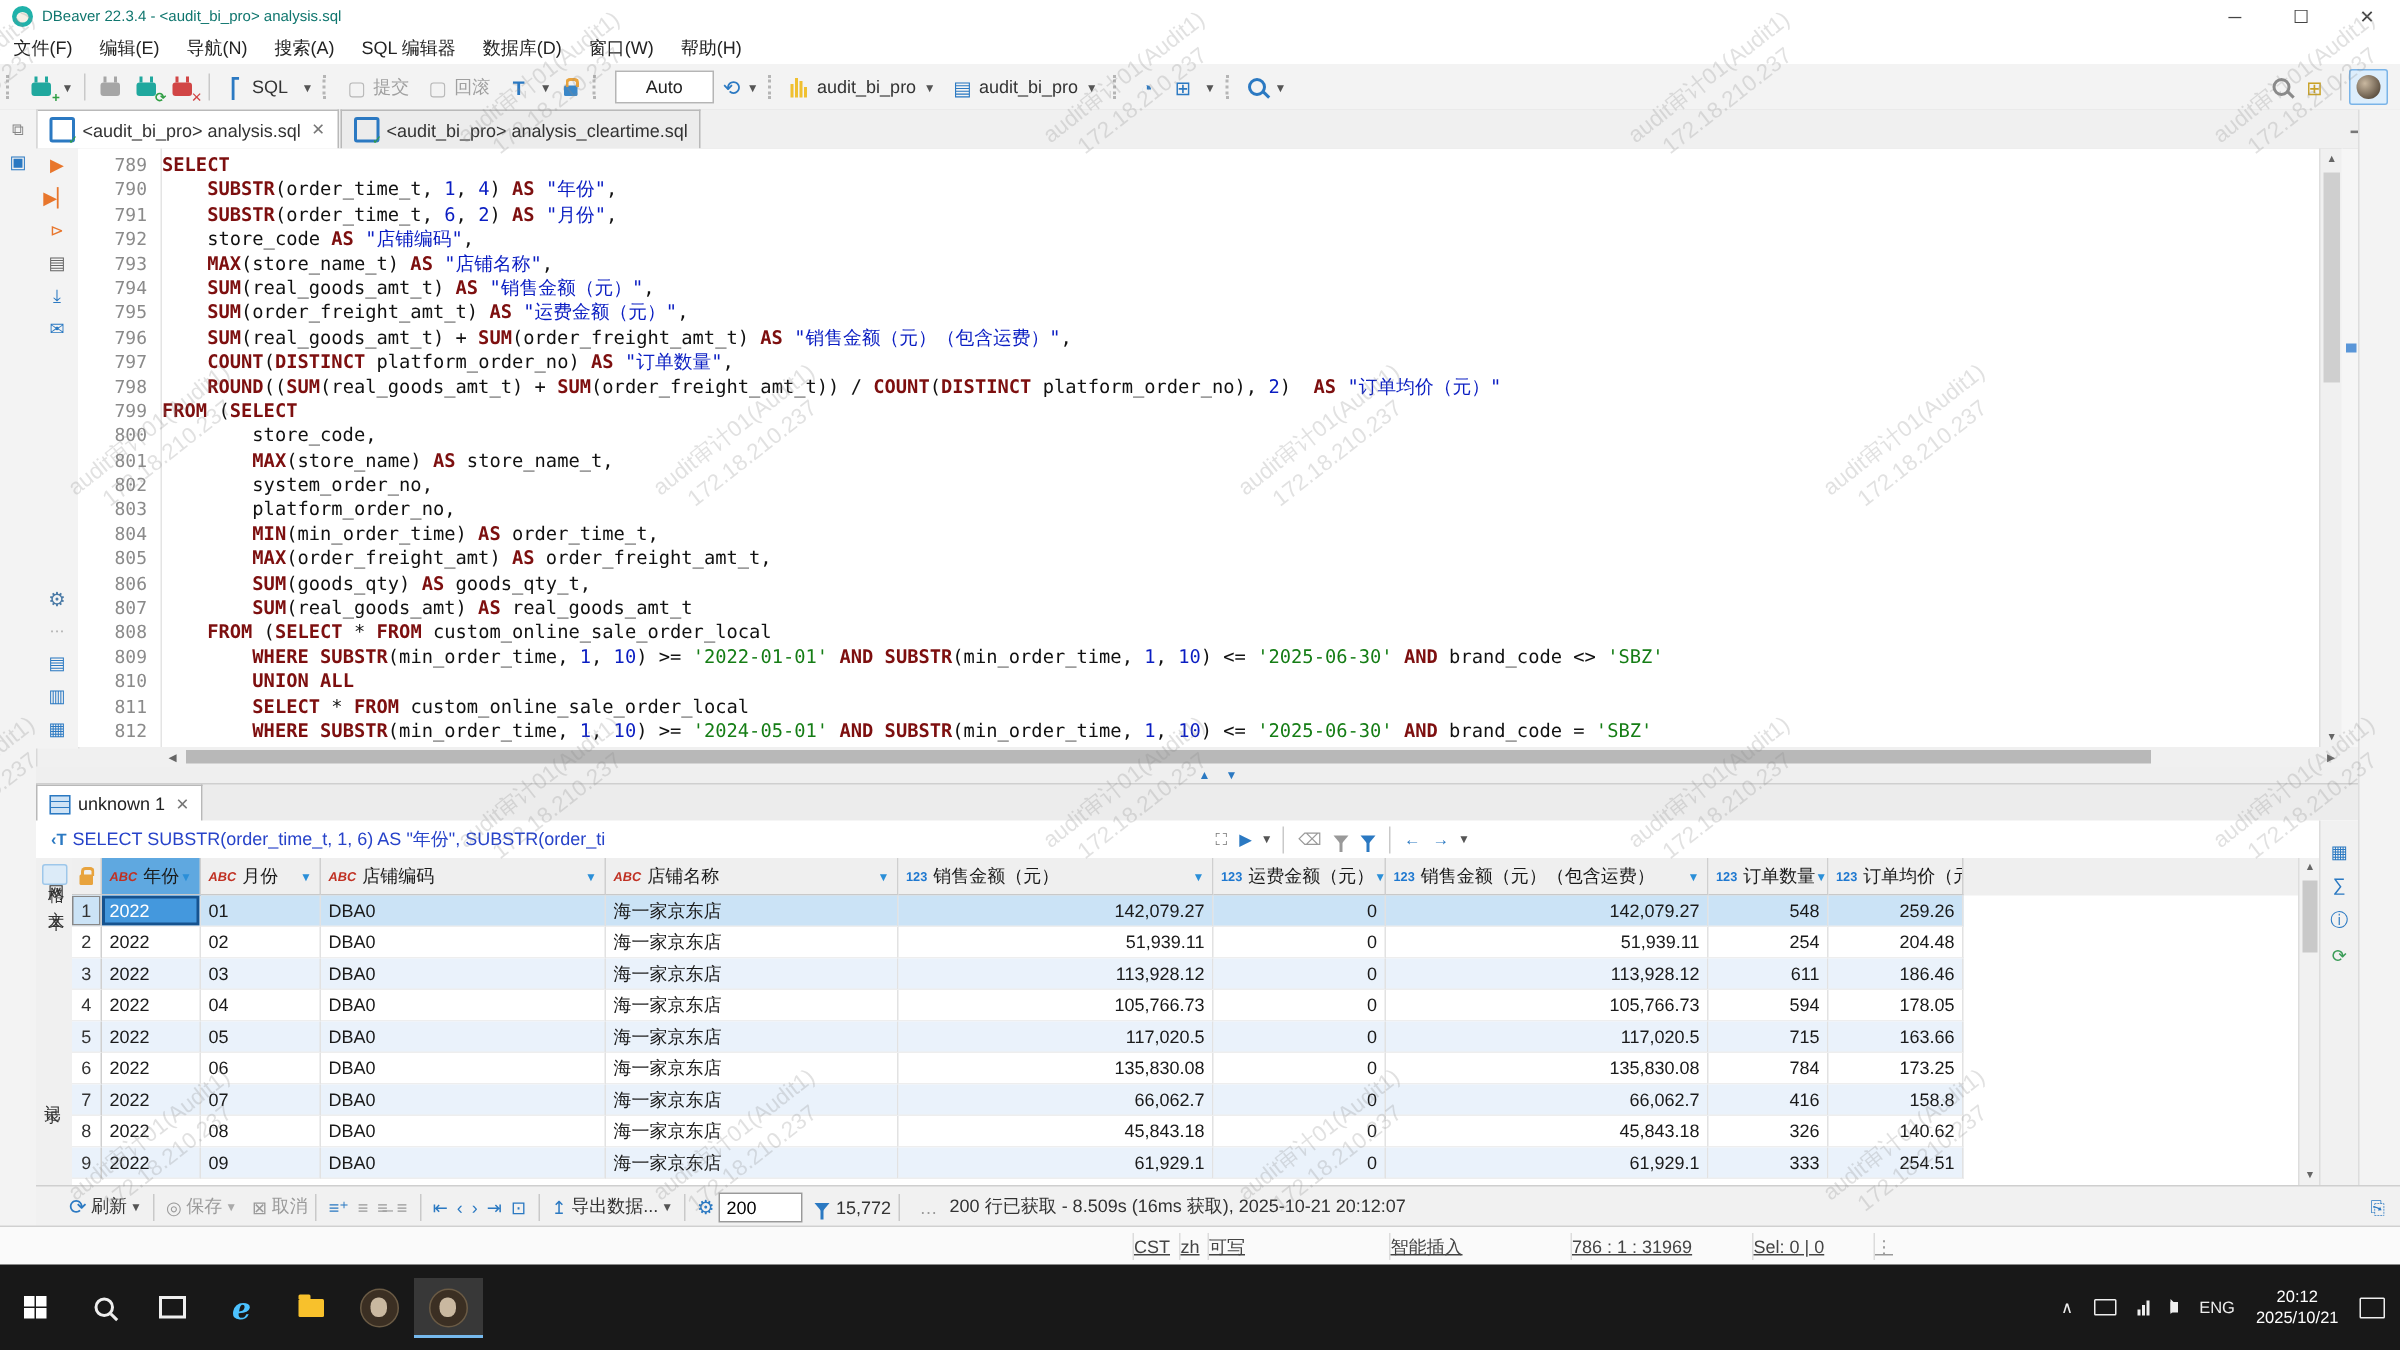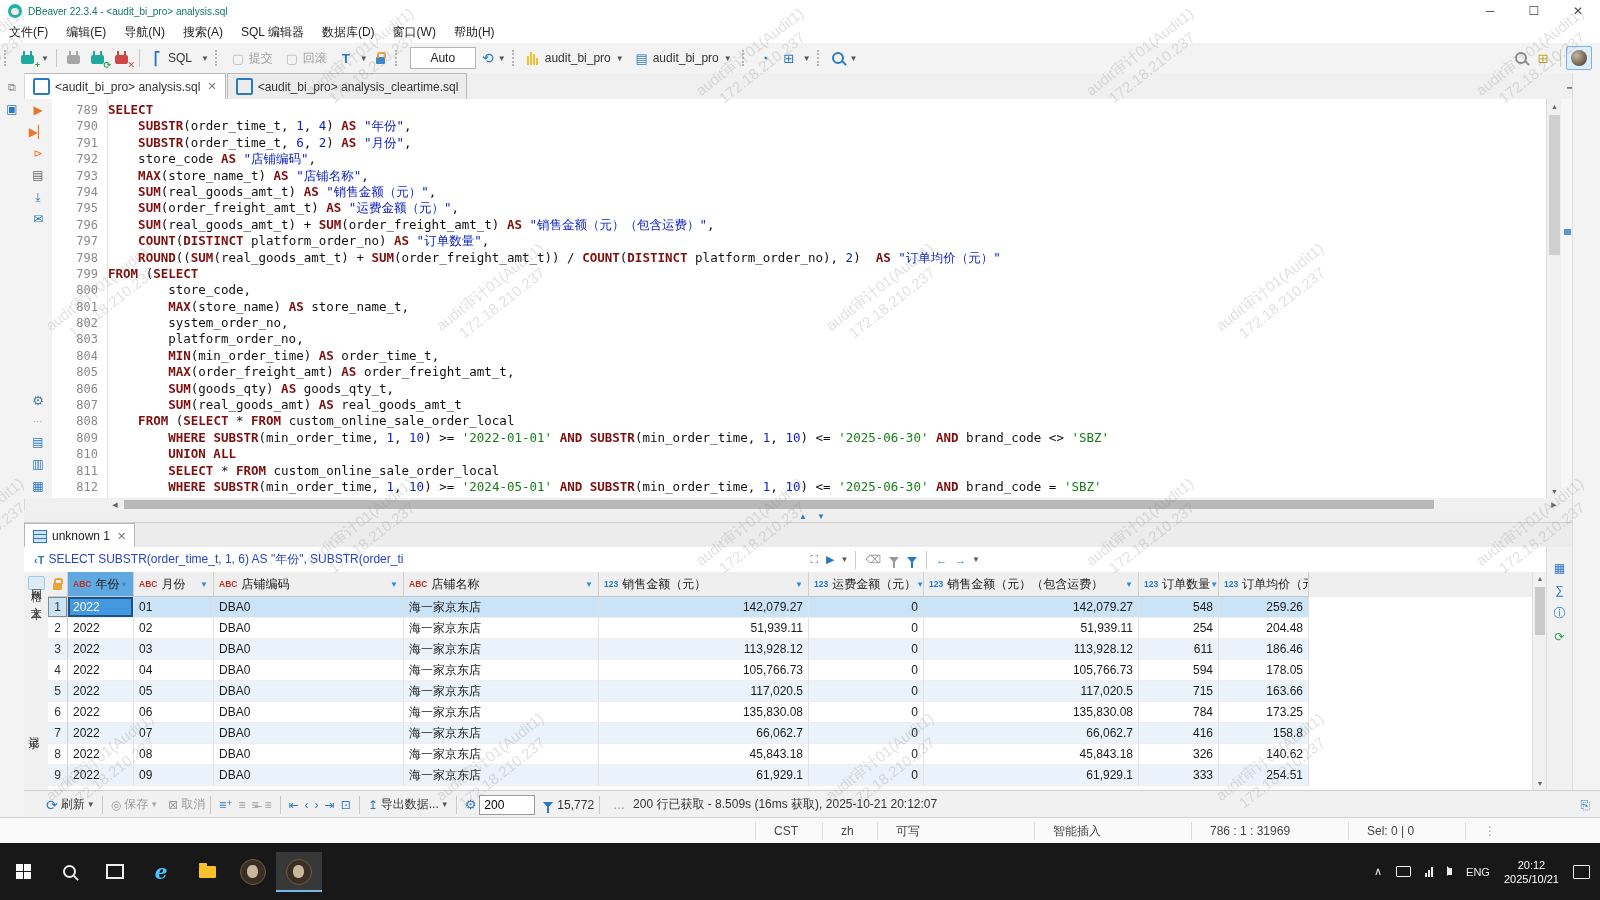--- a/index.html
+++ b/index.html
@@ -91,21 +91,21 @@
   
   #grid{left:48px;top:572px;width:1484px;height:218px;background:#fff;overflow:hidden;}
   .grow{display:flex;height:21px;}
   .grow.header{height:25px;background:#efefef;}
   .gcell{box-sizing:border-box;border-right:1px solid #e2e2e2;border-bottom:1px solid #eee;
     font-size:12px;color:#1a1a1a;display:flex;align-items:center;padding:0 5px;overflow:hidden;white-space:nowrap;}
   .header .gcell{border-right:1px solid #cfcfcf;border-bottom:1px solid #c9c9c9;background:#efefef;}
   .gcell.num{justify-content:flex-end;}
   .gcell.rn{justify-content:center;color:#333;background:#fff;border-right:1px solid #cfcfcf;}
   .hbadge{font-size:8.5px;font-weight:bold;margin-right:4px;}
-  .hbadge.abc{color:#c03022;}
+  .hbadge.abc{color:#c03022;font-style:italic;}
   .hbadge.n123{color:#1e78d0;}
   .hcaret{margin-left:auto;font-size:8px;color:#2b8fd8;}
   .hsel{background:#5fa8e0 !important;}
   .rowsel .gcell{background:#cbe3f6;}
   .rowalt .gcell{background:#eaf2fb;}
   .cellsel{background:#4498dd !important;color:#fff !important;box-shadow:inset 0 0 0 2px #16538f;}
   .corner-lock{width:9px;height:7px;background:#e8a33d;border-radius:1px;position:relative;margin:5px auto 0;}
   .corner-lock:before{content:'';position:absolute;top:-5px;left:1px;width:5px;height:4px;border:2px solid #e8a33d;border-bottom:none;border-radius:3px 3px 0 0;}
   #gvscroll{left:1532px;top:572px;width:14px;height:218px;background:#f1f1f1;border-left:1px solid #ddd;}
   #gvscroll .arr{height:13px;display:flex;align-items:center;justify-content:center;font-size:7px;color:#666;}
@@ -113,21 +113,21 @@
   #resrail-right{left:1546px;top:547px;width:26px;height:243px;background:#f1f1f1;border-left:1px solid #ddd;display:flex;flex-direction:column;align-items:center;padding-top:10px;box-sizing:border-box;}
   #rightgap{left:1572px;top:73px;width:28px;height:770px;background:#f3f3f3;border-left:1px solid #ddd;}
   
   #btoolbar{left:24px;top:790px;width:1576px;height:27px;background:#f1f1f1;border-top:1px solid #cfcfcf;display:flex;align-items:center;font-size:12px;color:#333;}
   .bico{font-size:12px;margin:0 3px;}
   .blue{color:#2b79c2;}
   .grayic{color:#9a9a9a;}
   #fetchbox{width:46px;height:18px;border:1px solid #999;background:#fff;font-size:12px;padding:0 4px;font-family:inherit;}
   
   #statusbar{left:0;top:817px;width:1600px;height:26px;background:#fafafa;border-top:1px solid #d0d0d0;display:flex;align-items:center;font-size:12px;color:#444;}
-  .sfield{border-left:1px solid #dcdcdc;height:18px;display:flex;align-items:center;padding:0 18px;}
+  .sfield{border-left:1px solid #dcdcdc;height:18px;display:flex;align-items:center;padding:0 0;text-decoration:underline;}
   
   #taskbar{left:0;top:843px;width:1600px;height:57px;background:#181818;display:flex;align-items:center;color:#fff;}
   .tbitem{width:46px;height:40px;display:flex;align-items:center;justify-content:center;}
   .tbitem.activeapp{background:rgba(255,255,255,.14);box-shadow:inset 0 -2px 0 #76b9ed;}
   .winlogo{display:grid;grid-template-columns:7px 7px;grid-template-rows:7px 7px;gap:1px;}
   .winlogo i{background:#fff;display:block;}
   .magw{width:9px;height:9px;border:2px solid #eee;border-radius:50%;position:relative;display:inline-block;}
   .magw:after{content:'';position:absolute;width:6px;height:2px;background:#eee;transform:rotate(45deg);right:-5px;bottom:-3px;}
   .taskview{width:14px;height:11px;border:2px solid #eee;position:relative;background:transparent;}
   .edge-e{font-size:20px;font-weight:bold;font-style:italic;color:#4cc2ff;font-family:"DejaVu Serif",serif;}

